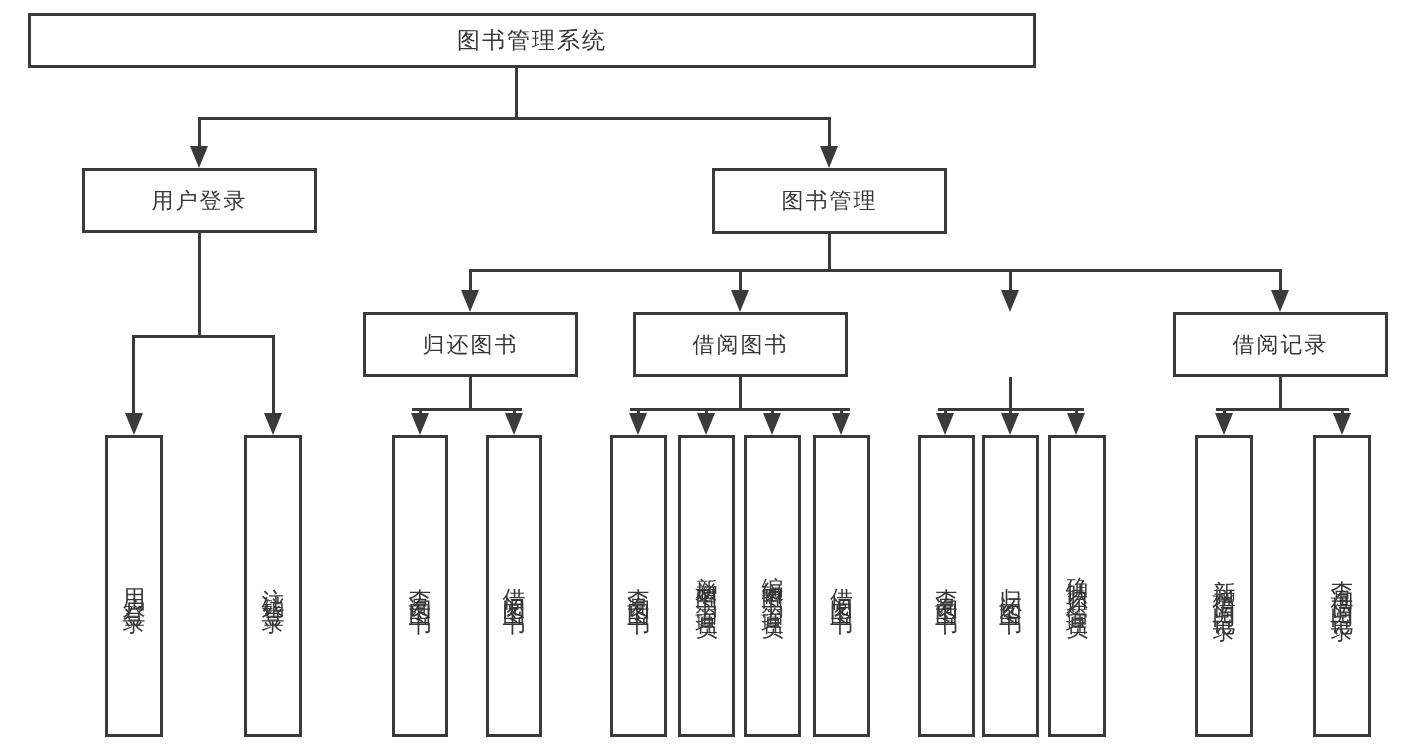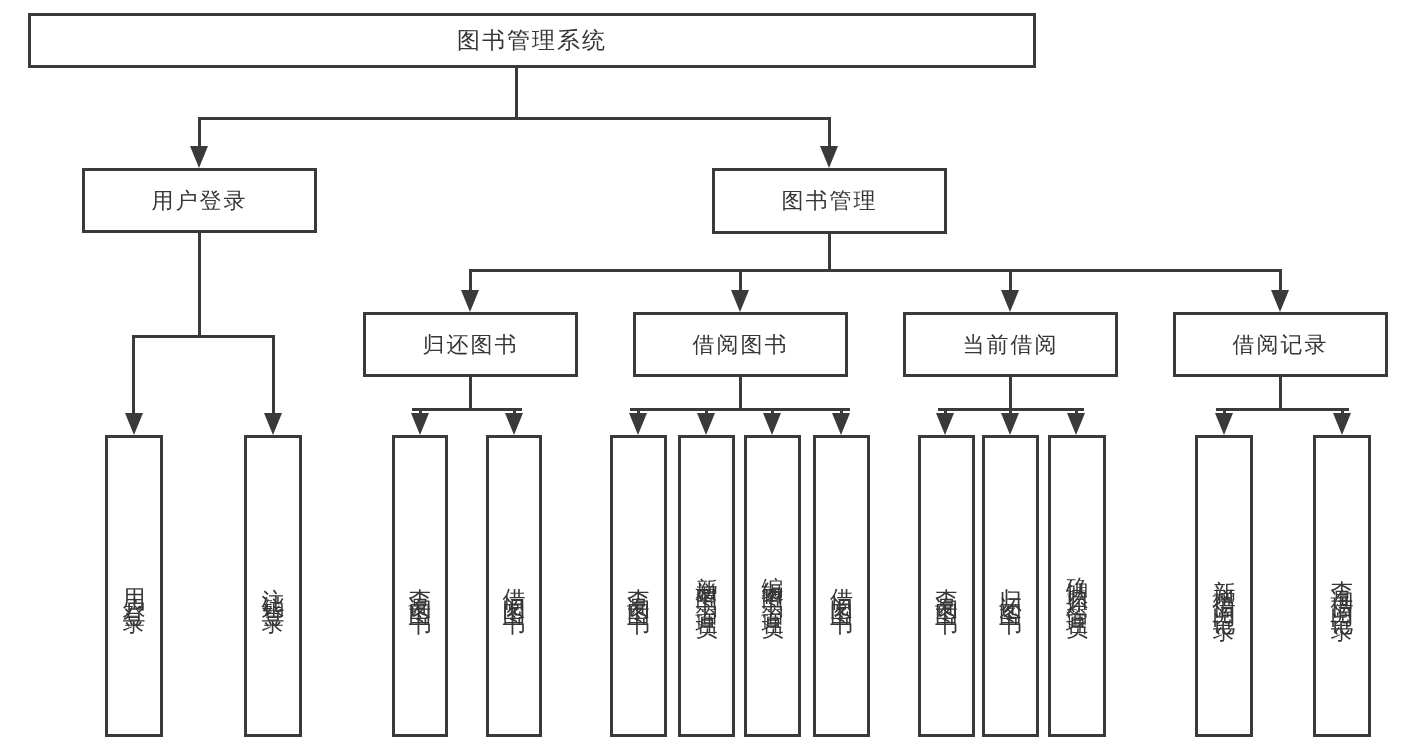--- a/index.html
+++ b/index.html
@@ -82,23 +82,20 @@
   <div class="arrow" style="left:1001px;top:290px"></div>
   <div class="vline" style="left:1279px;top:269px;height:28px"></div>
   <div class="arrow" style="left:1271px;top:290px"></div>
 
   <div class="box" style="left:363px;top:312px;width:215px;height:65px">
     <span class="h-label">归还图书</span>
   </div>
   <div class="box" style="left:633px;top:312px;width:215px;height:65px">
     <span class="h-label">借阅图书</span>
   </div>
-  <div class="box" style="left:903px;top:312px;width:215px;height:65px">
-    <span class="h-label">当前借阅</span>
-  </div>
   <div class="box" style="left:1173px;top:312px;width:215px;height:65px">
     <span class="h-label">借阅记录</span>
   </div>
 
   <div class="vline" style="left:469px;top:377px;height:34px"></div>
   <div class="hline" style="left:412px;top:408px;width:110px"></div>
   <div class="vline" style="left:419px;top:408px;height:10px"></div>
   <div class="arrow" style="left:411px;top:413px"></div>
   <div class="vline" style="left:513px;top:408px;height:10px"></div>
   <div class="arrow" style="left:505px;top:413px"></div>

